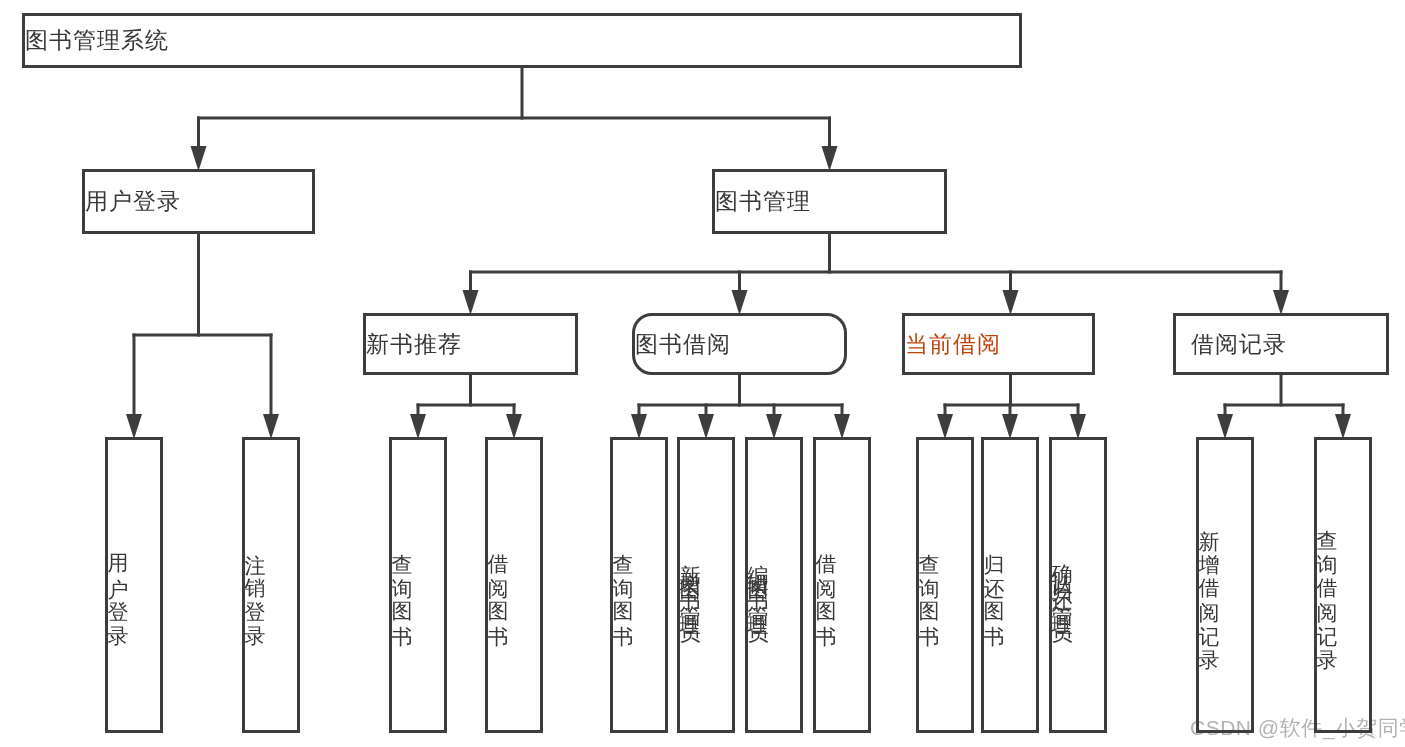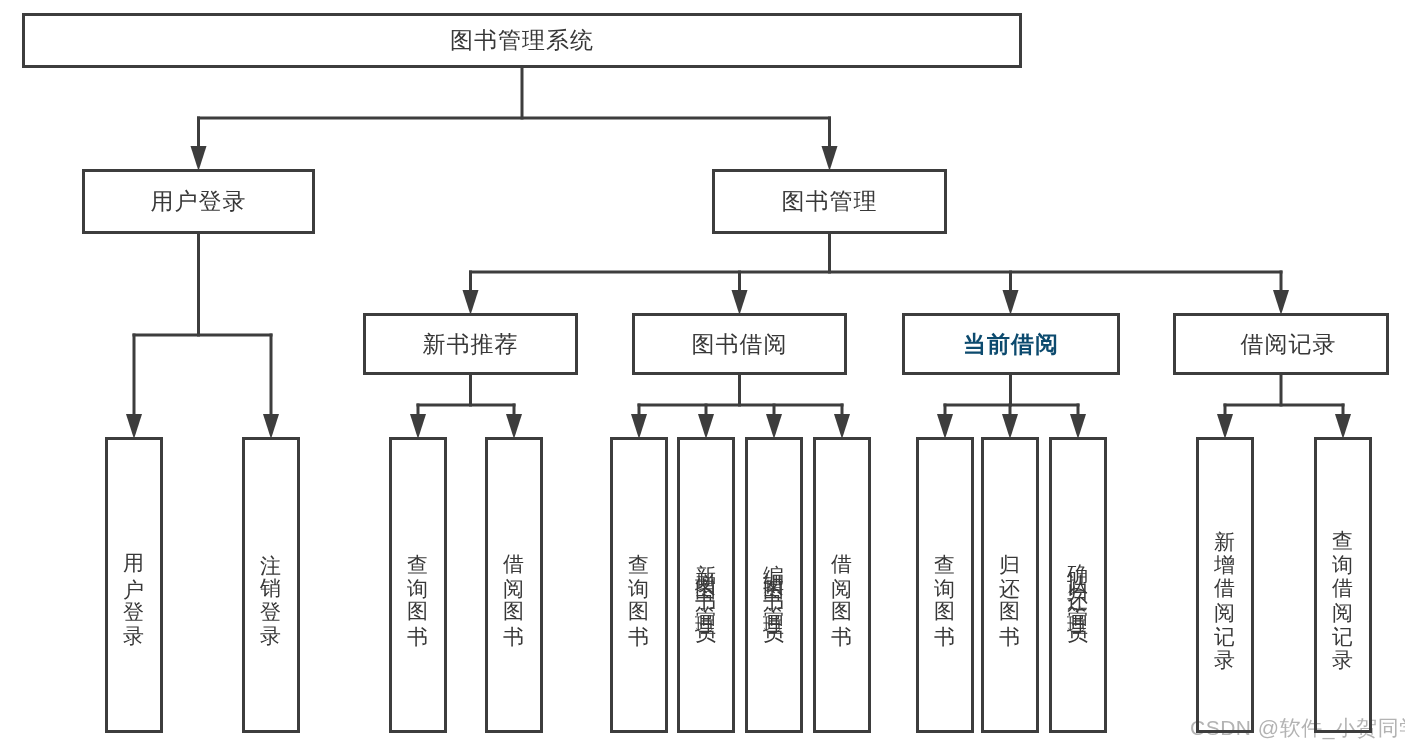--- a/index.html
+++ b/index.html
@@ -38,21 +38,21 @@
     height: 100%;
     z-index: 3;
   }
   .node {
     position: absolute;
     box-sizing: border-box;
     border: 3px solid #3d3d3d;
     background: transparent;
     display: flex;
     align-items: center;
-    justify-content: center;
+    justify-content: flex-start;
     color: #383838;
   }
   .node.horizontal span {
     font-size: 23px;
     letter-spacing: 1px;
     white-space: nowrap;
   }
   .node.vertical span {
     writing-mode: vertical-rl;
     text-orientation: mixed;
@@ -126,24 +126,24 @@
       </div>
       <div class="node horizontal" style="left: 82px; top: 169px; width: 233px; height: 65px; border-color: rgb(61, 61, 61); color: rgb(56, 56, 56);">
         <span>用户登录</span>
       </div>
       <div class="node horizontal" style="left: 363px; top: 313px; width: 215px; height: 62px; border-color: rgb(61, 61, 61); color: rgb(56, 56, 56);">
         <span>新书推荐</span>
       </div>
       <div class="node horizontal" style="left: 712px; top: 169px; width: 235px; height: 65px; border-color: rgb(61, 61, 61); color: rgb(56, 56, 56);">
         <span>图书管理</span>
       </div>
-      <div class="node horizontal" style="left: 632px; top: 313px; width: 215px; height: 62px; border-color: rgb(61, 61, 61); color: rgb(56, 56, 56);">
+      <div class="node horizontal" style="left: 632px; top: 313px; width: 215px; height: 62px; border-color: rgb(61, 61, 61); color: rgb(56, 56, 56); border-radius: 20px;">
         <span>图书借阅</span>
       </div>
-      <div class="node horizontal" style="left: 902px; top: 313px; width: 218px; height: 62px; border-color: rgb(61, 61, 61); color: #0c4a6e; font-weight: bold;">
+      <div class="node horizontal" style="left: 902px; top: 313px; width: 193px; height: 62px; border-color: rgb(61, 61, 61); color: #c2410c;">
         <span>当前借阅</span>
       </div>
       <div class="node horizontal" style="left: 1173px; top: 313px; width: 216px; height: 62px; border-color: rgb(61, 61, 61); color: rgb(56, 56, 56); padding-left: 15px;">
         <span>借阅记录</span>
       </div>
       <div class="node vertical" style="left: 105px; top: 437px; width: 58px; height: 296px; border-color: rgb(61, 61, 61); color: rgb(56, 56, 56);">
         <span style="letter-spacing: 24px;">用户登录</span>
       </div>
       <div class="node vertical" style="left: 242px; top: 437px; width: 58px; height: 296px; border-color: rgb(61, 61, 61); color: rgb(56, 56, 56);">
         <span style="letter-spacing: 24px;">注销登录</span>

